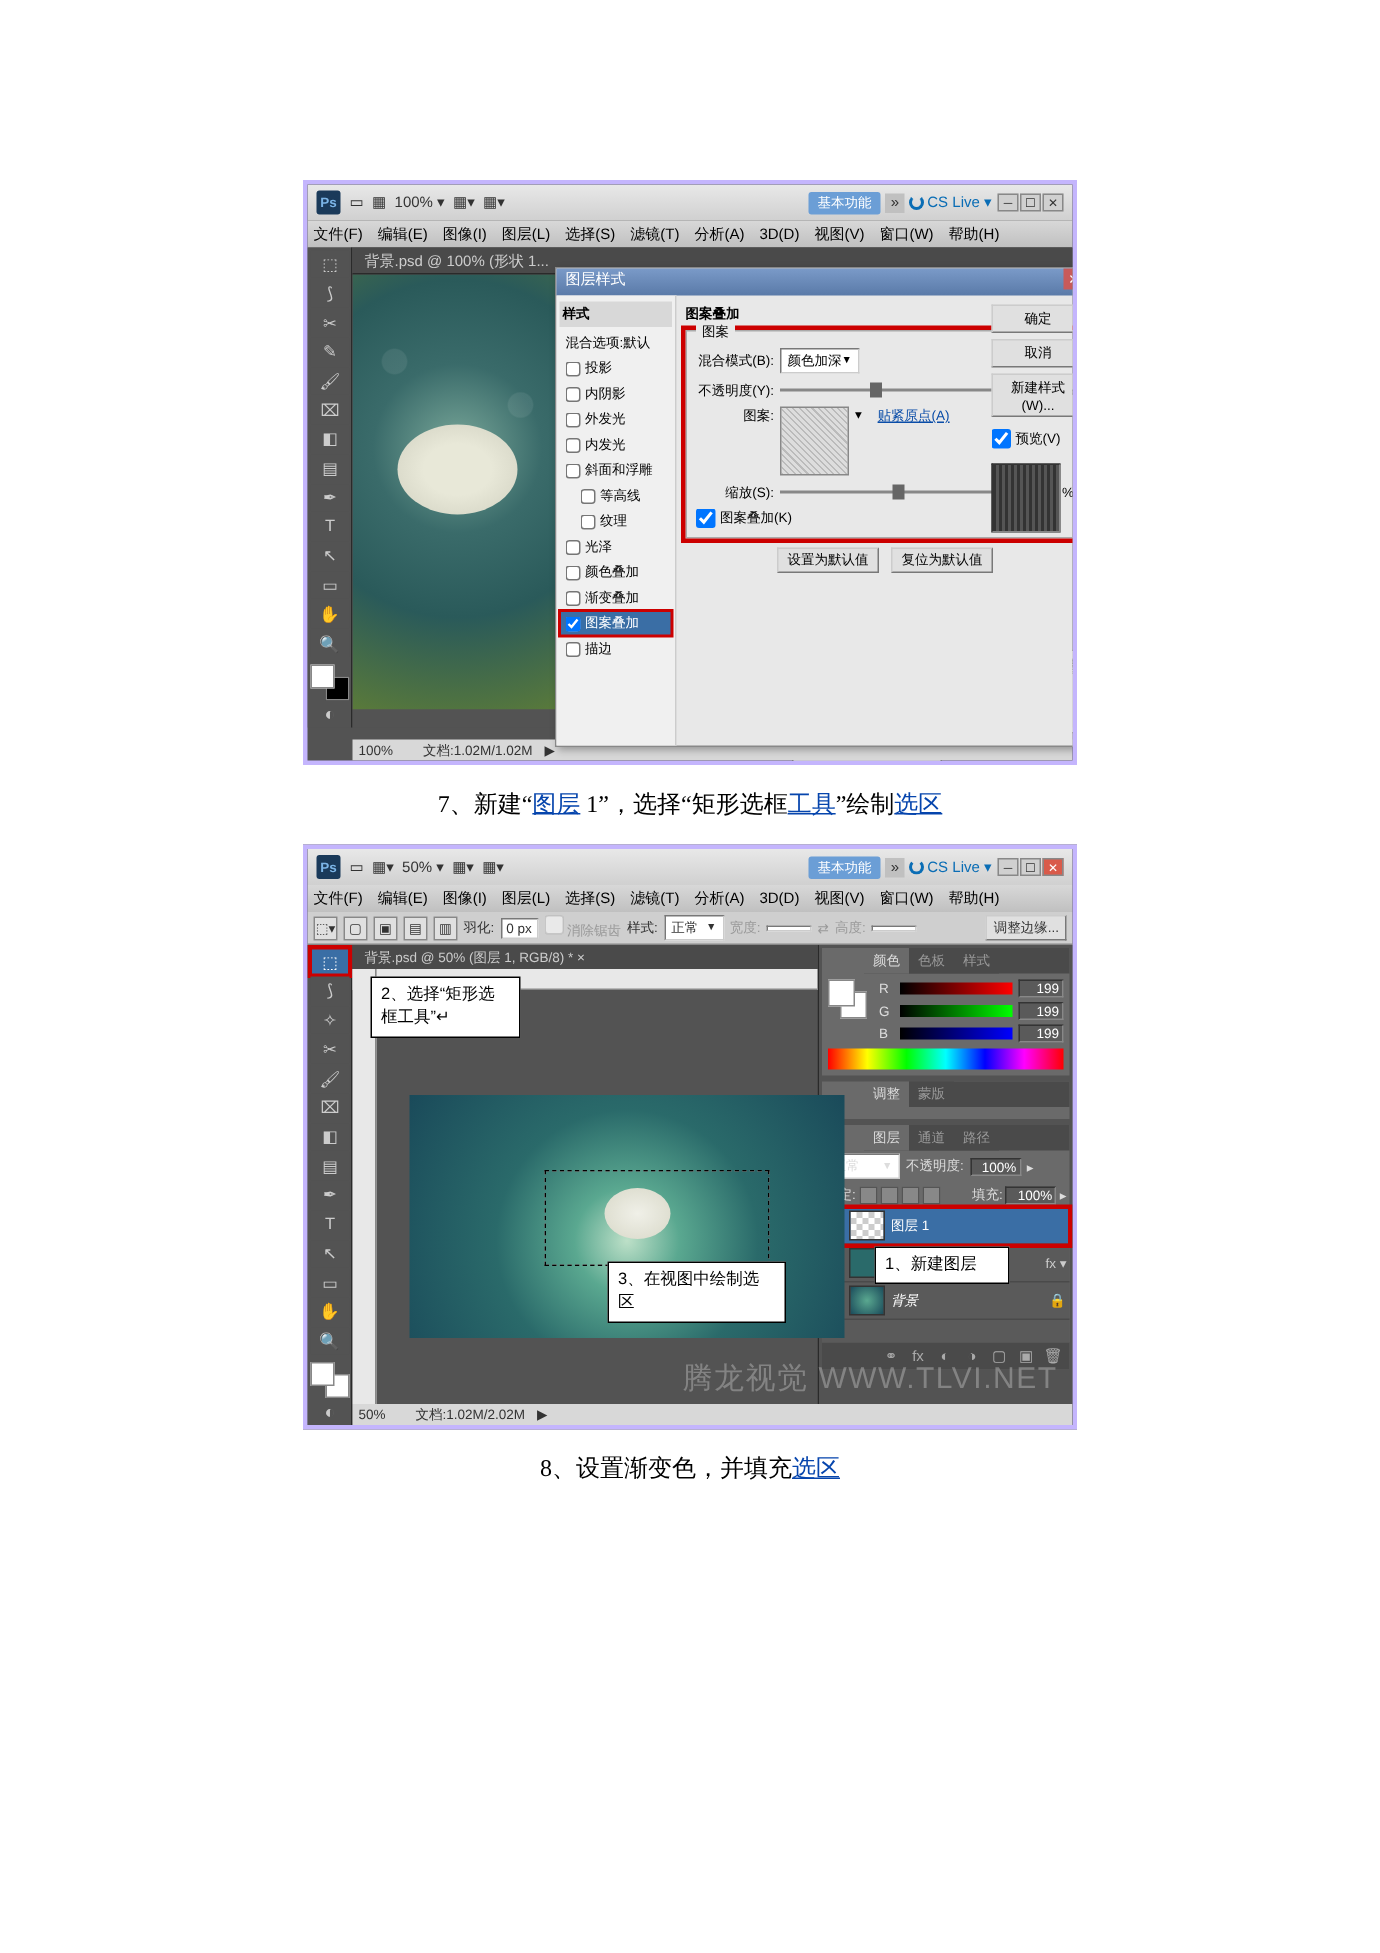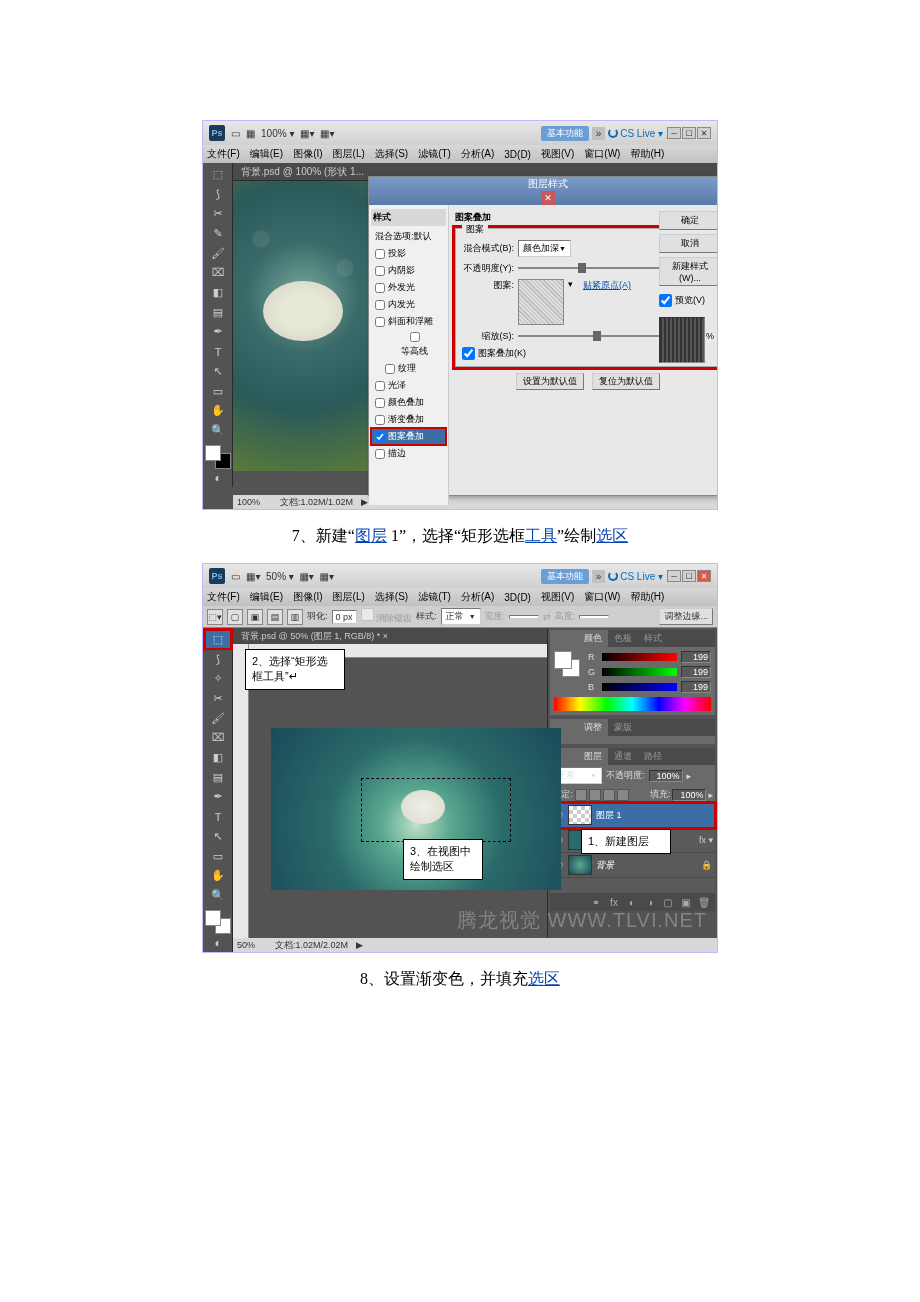--- a/index.html
+++ b/index.html
@@ -1,18 +1,18 @@
 <!DOCTYPE html>
 <html><head>
 <meta charset="utf-8">
 <style>
   * { box-sizing: border-box; margin: 0; padding: 0; }
   body { font-family: "SimSun", "Microsoft YaHei", sans-serif; background: #fff; width: 920px; margin:0 auto; font-size: 12px; color: #000; }
   .page { padding: 0 0 400px 0; }
-  .screenshot { margin: 0 auto; border: 1px solid #c4b5fd; background:#535353; position:relative; overflow:hidden;}
+  .screenshot { margin: 0 auto; border: 3px solid #c4b5fd; background:#535353; position:relative; overflow:hidden;}
   
   .sc1 { width: 516px; height: 390px; margin-top: 120px; }
   .titlebar { height: 24px; background: linear-gradient(#e8e8e8,#d0d0d0); display:flex; align-items:center; padding:0 6px; font-size:10px; color:#333;}
   .ps-logo { width:16px; height:16px; background:#1a3a5a; color:#7bb4e6; display:flex;align-items:center;justify-content:center; font-size:9px; font-weight:bold; border-radius:2px; margin-right:6px;}
   .tb-sep { flex:1; }
   .btn-basic { background:#6b9ed6; color:#fff; padding:1px 6px; border-radius:2px; font-size:9px; }
   .btn-arrow { background:#c0c0c0; padding:1px 4px; }
   .cslive { color:#0a6db5; font-size:10px; display:flex; align-items:center; gap:2px; }
   .cslive-ico { width:10px; height:10px; border:2px solid #0a6db5; border-radius:50%; border-top-color:transparent; }
   .win-btns { display:flex; gap:1px; margin-left:4px; }
@@ -37,21 +37,21 @@
   .damask { position:absolute; inset:0; background:
     radial-gradient(circle at 20% 20%, rgba(255,255,255,0.08) 0 8px, transparent 9px),
     radial-gradient(circle at 80% 30%, rgba(255,255,255,0.08) 0 8px, transparent 9px);
   }
   .moon { position:absolute; width:80px; height:60px; background:radial-gradient(ellipse, #e8e8d8 40%, #d0d0c0 100%); border-radius:50%; top:100px; left:30px; }
   .statusbar { position:absolute; bottom:0; left:30px; right:0; height:14px; background:#d8d8d8; font-size:9px; display:flex; align-items:center; padding:0 4px; color:#333;}
   .statusbar .docsize { margin-left:20px; }
   .statusbar .tri { margin-left:8px; }
   
   .dialog { position:absolute; top:55px; left:165px; width:360px; height:320px; background:#e8e8e8; border:1px solid #888; box-shadow:2px 2px 5px rgba(0,0,0,0.3); z-index:10;}
-  .dlg-title { height:28px; background:linear-gradient(#7a9ac8,#5a7aa8); color:#fff; font-size:10px; padding:0 6px; display:flex; align-items:center; justify-content:space-between;flex-direction:column;}
+  .dlg-title { height:18px; background:linear-gradient(#7a9ac8,#5a7aa8); color:#fff; font-size:10px; padding:0 6px; display:flex; align-items:flex-start; justify-content:space-between;}
   .dlg-close { width:14px; height:14px; background:#c85a5a; color:#fff; display:flex; align-items:center; justify-content:center; font-size:9px;}
   .dlg-body { display:flex; height:calc(100% - 18px); }
   .dlg-styles { width: 80px; background:#f0f0f0; border-right:1px solid #ccc; padding:4px 2px; font-size:9px;}
   .dlg-styles .hdr { background:#d8d8d8; padding:2px; margin-bottom:2px; font-weight:bold;}
   .style-item { padding:2px 2px 2px 4px; display:flex; align-items:center; gap:3px;}
   .style-item input { width:10px; height:10px; }
   .style-item.active { background:#3a6ea5; color:#fff; outline:2px solid #c00; outline-offset:-1px;}
   .dlg-content { flex:1; padding:6px; font-size:9px; position:relative;}
   .fieldset { border:1px solid #aaa; padding:6px; margin-bottom:6px;}
   .fieldset.red { outline: 3px solid #c00; outline-offset:0px;}
@@ -229,21 +229,21 @@
               <span>外发光</span>
             </div>
         <div class="style-item">
               <input type="checkbox" style="">
               <span>内发光</span>
             </div>
         <div class="style-item">
               <input type="checkbox" style="">
               <span>斜面和浮雕</span>
             </div>
-        <div class="style-item" style="padding-left:14px;flex-direction:column;">
+        <div class="style-item" style="padding-left:14px;">
               <input type="checkbox" style="">
               <span>等高线</span>
             </div>
         <div class="style-item" style="padding-left:14px;">
               <input type="checkbox" style="">
               <span>纹理</span>
             </div>
         <div class="style-item">
               <input type="checkbox" style="">
               <span>光泽</span>
@@ -529,21 +529,21 @@
           <span class="footer-ico">◑</span>
           <span class="footer-ico">▢</span>
           <span class="footer-ico">▣</span>
           <span class="footer-ico">🗑</span>
         </div>
       </div>
     </div>
   </div>
 
   <div class="callout2" style="top:85px; left:42px; width:100px;">2、选择“矩形选框工具”↵</div>
-  <div class="callout2" style="top:275px; left:200px; width:80px;">3、在视图中绘制选区</div>
+  <div class="callout2" style="top:275px; left:200px; width:119px;">3、在视图中绘制选区</div>
   <div class="callout2" style="top:265px; left:378px; width:90px;">1、新建图层</div>
   <div class="watermark">腾龙视觉 WWW.TLVI.NET</div>
   <div class="statusbar">
     <span>50%</span>
     <span class="docsize">文档:1.02M/2.02M</span>
     <span class="tri">▶</span>
   </div>
 </div>
 
 <p class="caption">

